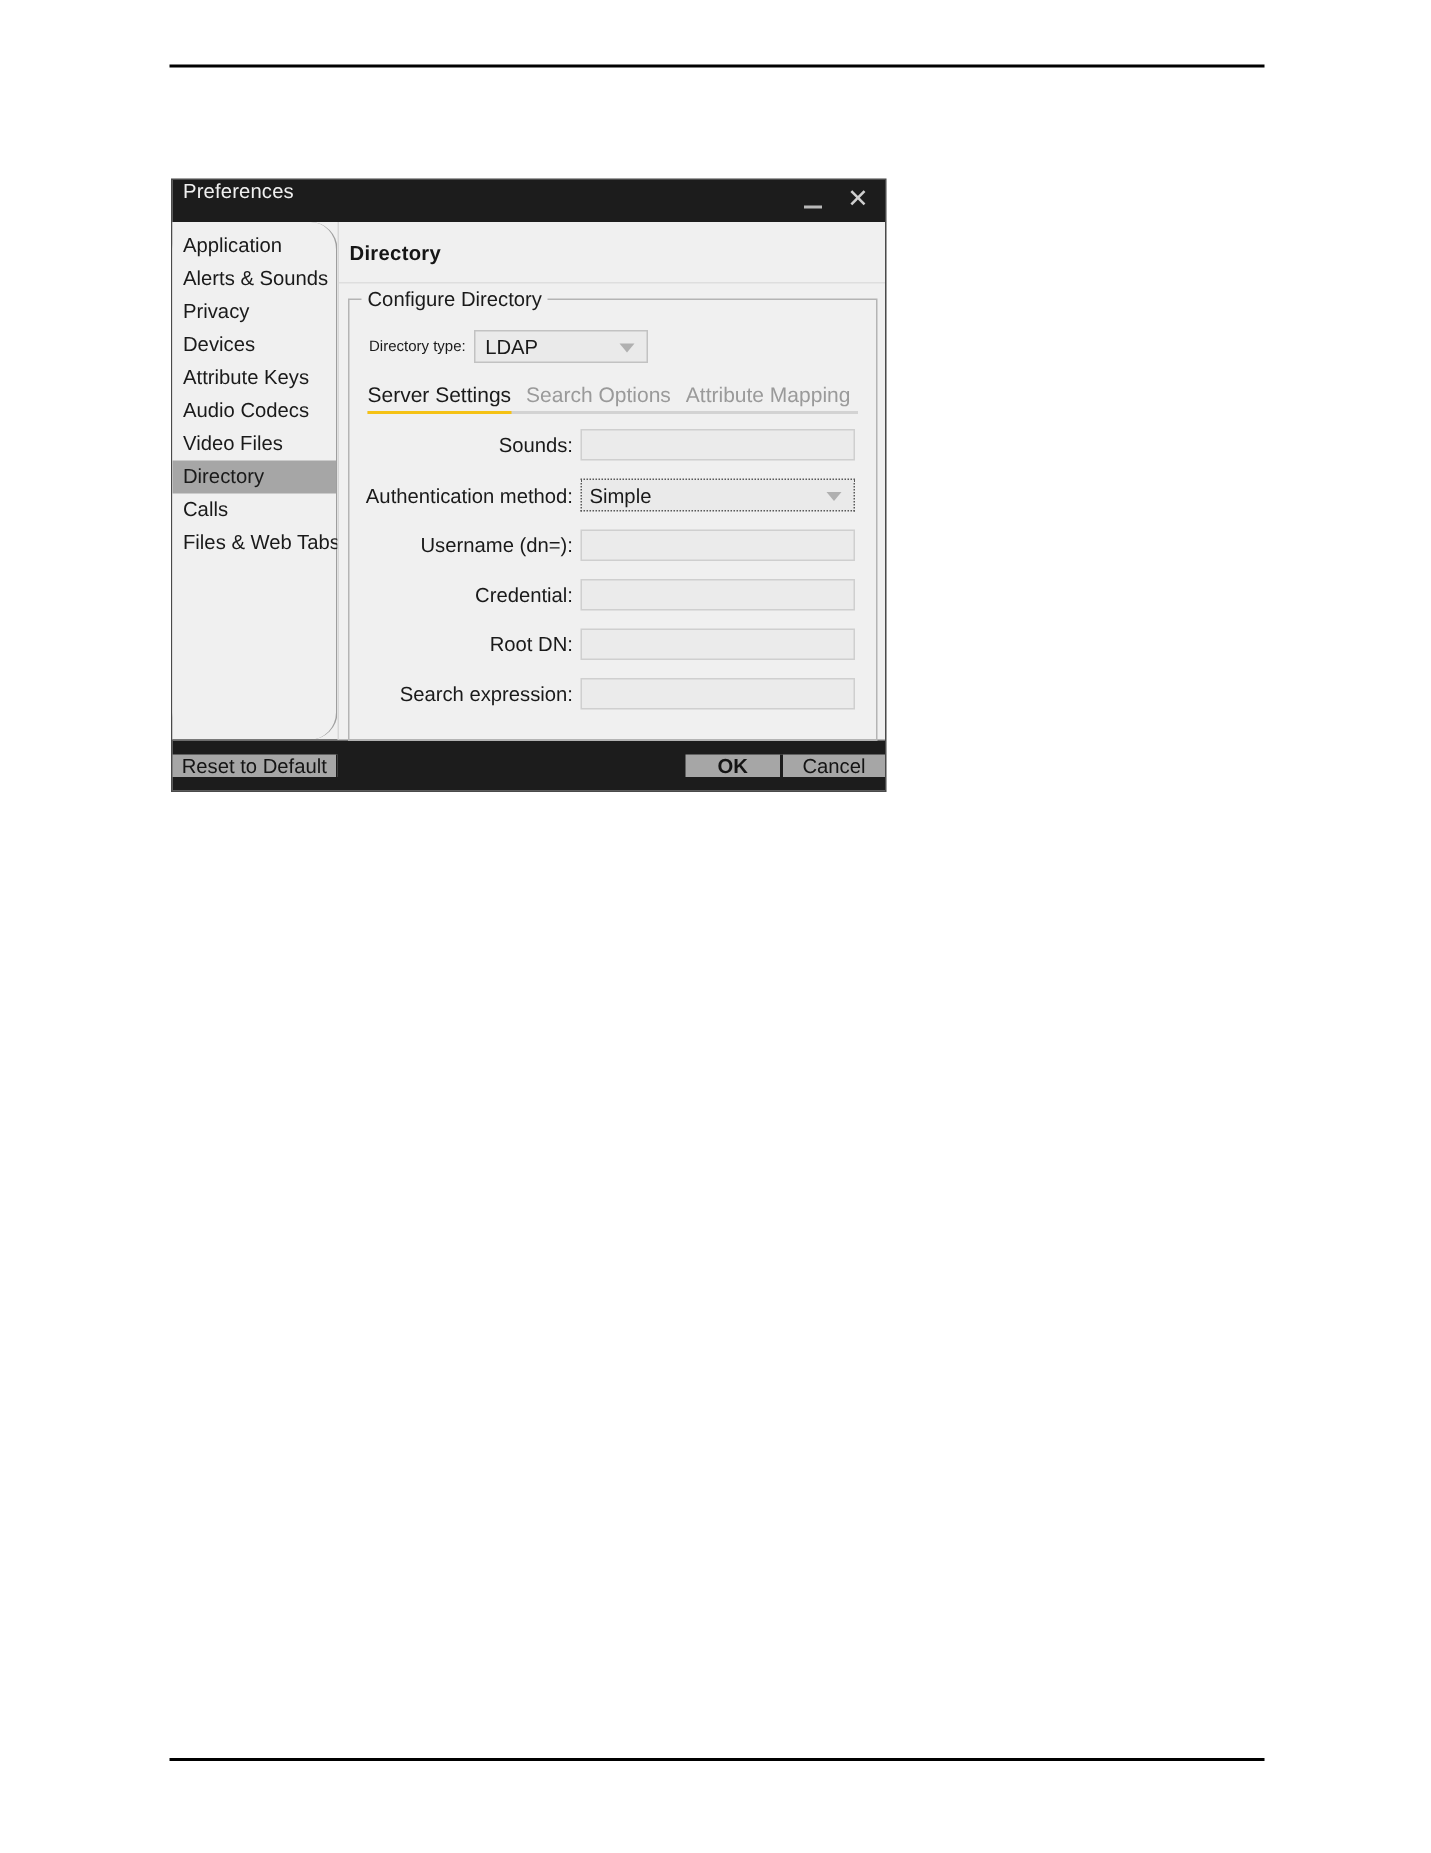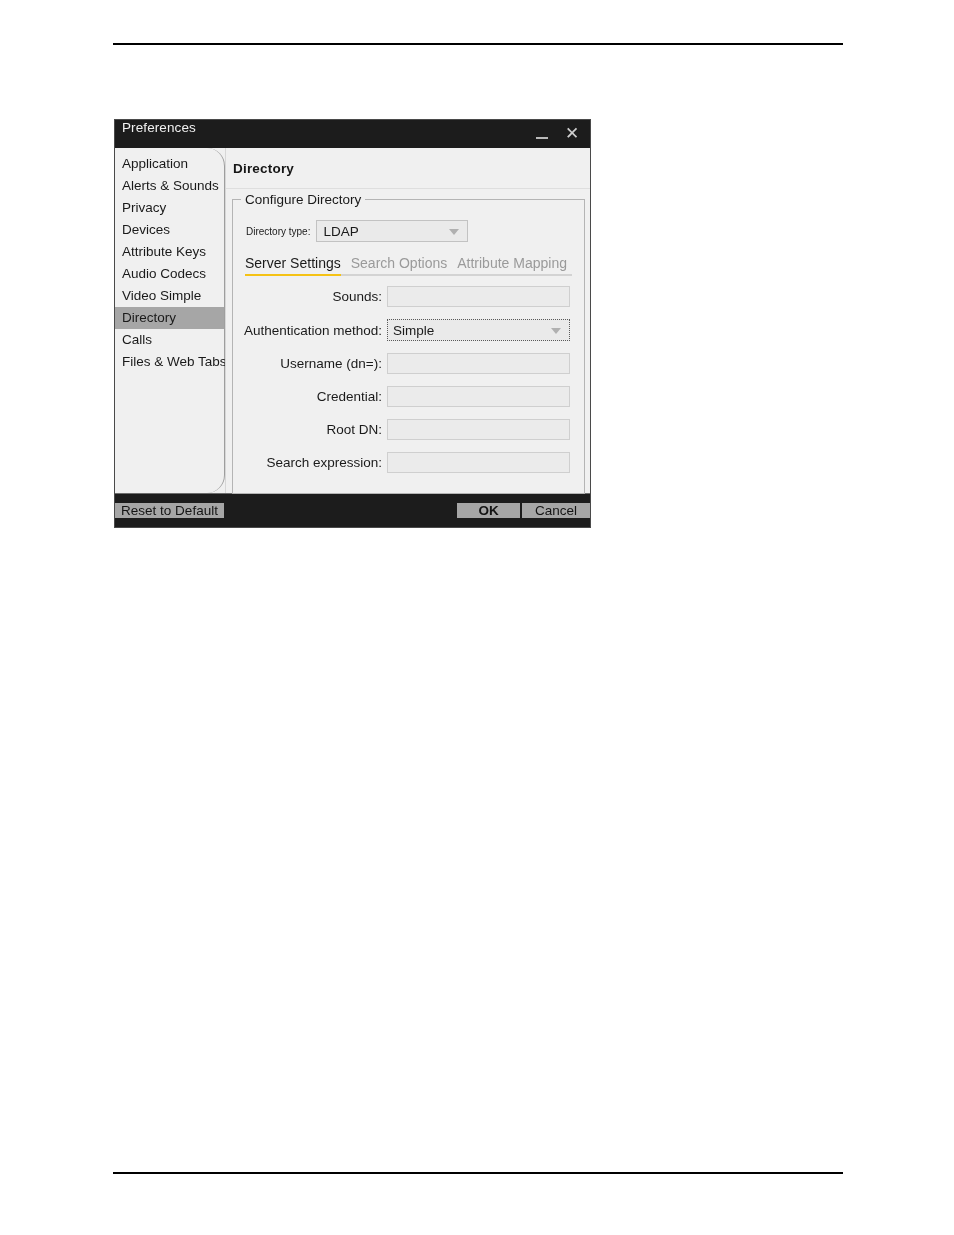--- a/index.html
+++ b/index.html
@@ -174,21 +174,21 @@
     display: flex;
     align-items: center;
     margin: 8px 0 0 5px;
   }
   .dirtype-label {
     font-size: 10px;
     color: #1a1a1a;
     margin-right: 6px;
   }
   .combo {
-    width: 152px;
+    width: 116px;
     height: 22px;
     box-sizing: border-box;
     background: #eaeaea;
     border: 1px solid #c2c2c2;
     display: flex;
     align-items: center;
     position: relative;
     font-size: 13.5px;
     color: #1a1a1a;
     padding-left: 6px;
@@ -352,21 +352,21 @@
 
   <div class="dialog-body">
 
     <div class="sidebar">
       <div class="side-item">Application</div>
       <div class="side-item">Alerts &amp; Sounds</div>
       <div class="side-item">Privacy</div>
       <div class="side-item">Devices</div>
       <div class="side-item">Attribute Keys</div>
       <div class="side-item">Audio Codecs</div>
-      <div class="side-item">Video Simple</div>
+      <div class="side-item">Video Files</div>
       <div class="side-item selected">Directory</div>
       <div class="side-item">Calls</div>
       <div class="side-item">Files &amp; Web Tabs</div>
     </div>
 
     <div class="content">
       <div class="content-header">Directory</div>
       <div class="content-header-rule"></div>
 
       <div class="groupbox">

